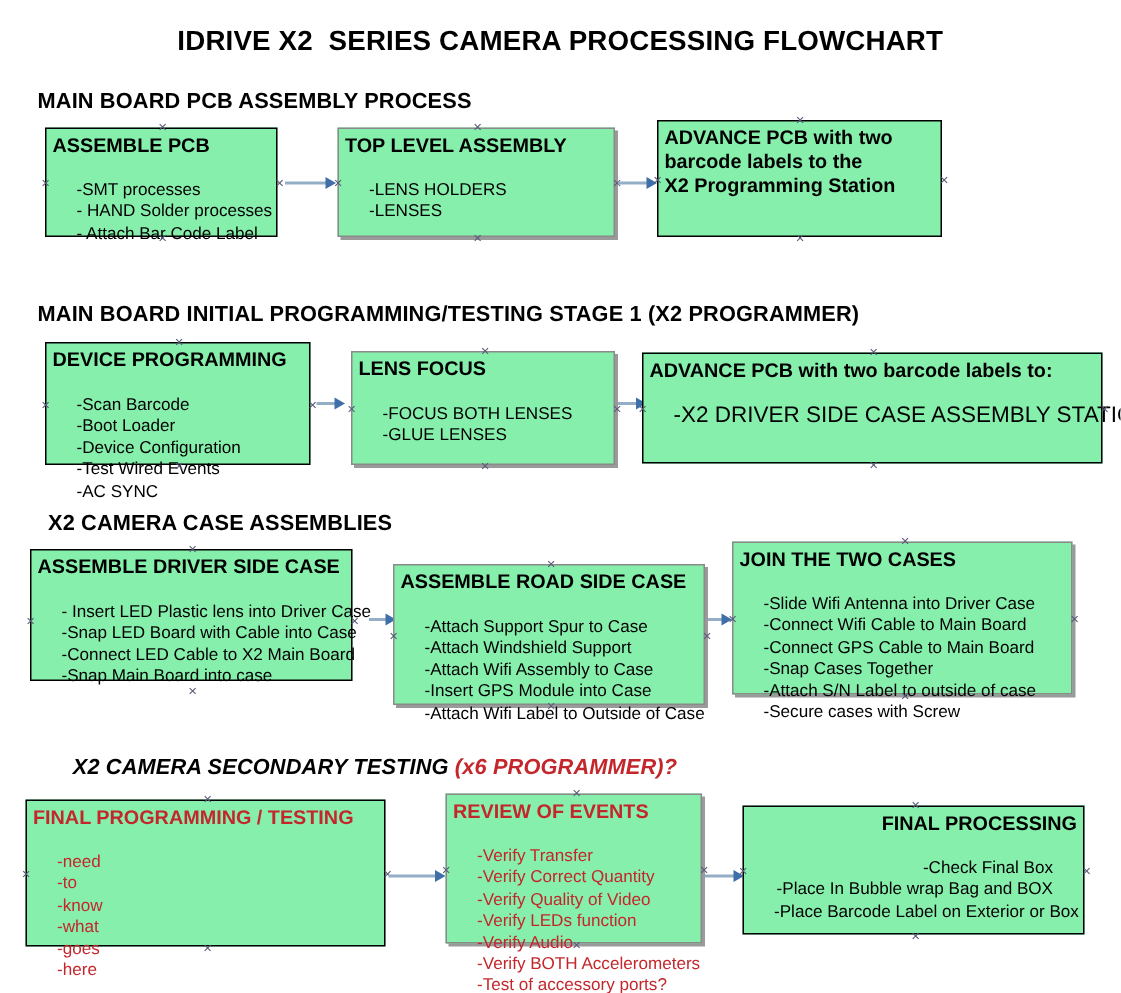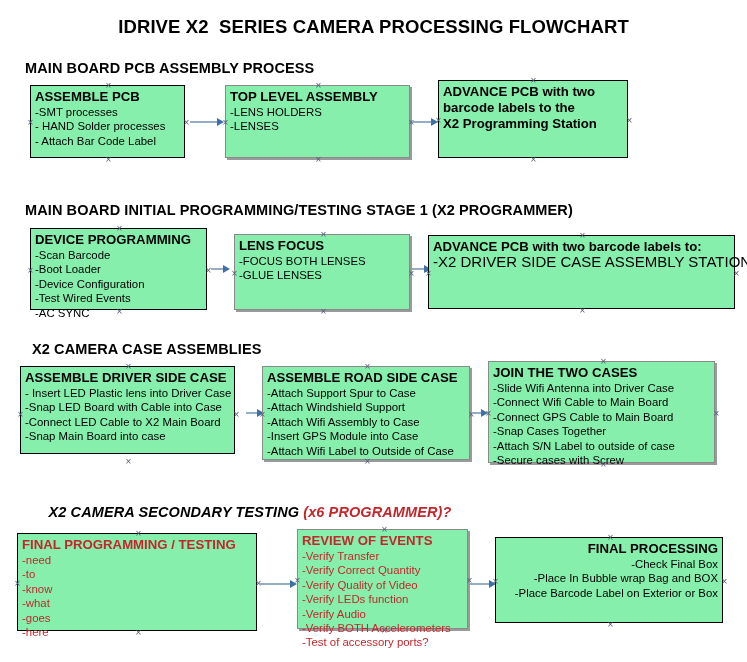--- a/index.html
+++ b/index.html
@@ -45,21 +45,21 @@
   }
   .box-inner{padding:3px 4px 0 4px;}
   .box h4{
     margin:0 0 1px 0;
     font-size:13.2px;
     font-weight:bold;
     white-space:nowrap;
     line-height:15px;
   }
   .box ul{
-    margin:0;padding:0;list-style:none;
+    margin:16px;padding:0;list-style:none;
   }
   .box li{
     font-size:11.4px;
     line-height:14.4px;
     white-space:nowrap;
   }
   .box li.narrow{font-size:15px;line-height:13.4px;}
   .red h4,.red li{color:#C3272C;}
 
   
@@ -207,21 +207,21 @@
     </div>
     <span class="handle" style="left:103px;top:-5px;"></span>
     <span class="handle" style="left:103px;top:90px;"></span>
     <span class="handle" style="left:-5px;top:43px;"></span>
     <span class="handle" style="left:211px;top:43px;"></span>
   </div>
 
   <div class="conn" style="left:246px;top:412px;width:13px;"></div>
   <div class="arrowhead" style="left:257px;top:408.5px;"></div>
 
-  <div class="box gray" style="left:262px;top:366px;width:208px;height:94px;">
+  <div class="box gray" style="left:262px;top:376px;width:208px;height:94px;">
     <div class="box-inner">
       <h4>ASSEMBLE ROAD SIDE CASE</h4>
       <ul>
         <li>-Attach Support Spur to Case</li>
         <li>-Attach Windshield Support</li>
         <li>-Attach Wifi Assembly to Case</li>
         <li>-Insert GPS Module into Case</li>
         <li>-Attach Wifi Label to Outside of Case</li>
       </ul>
     </div>

